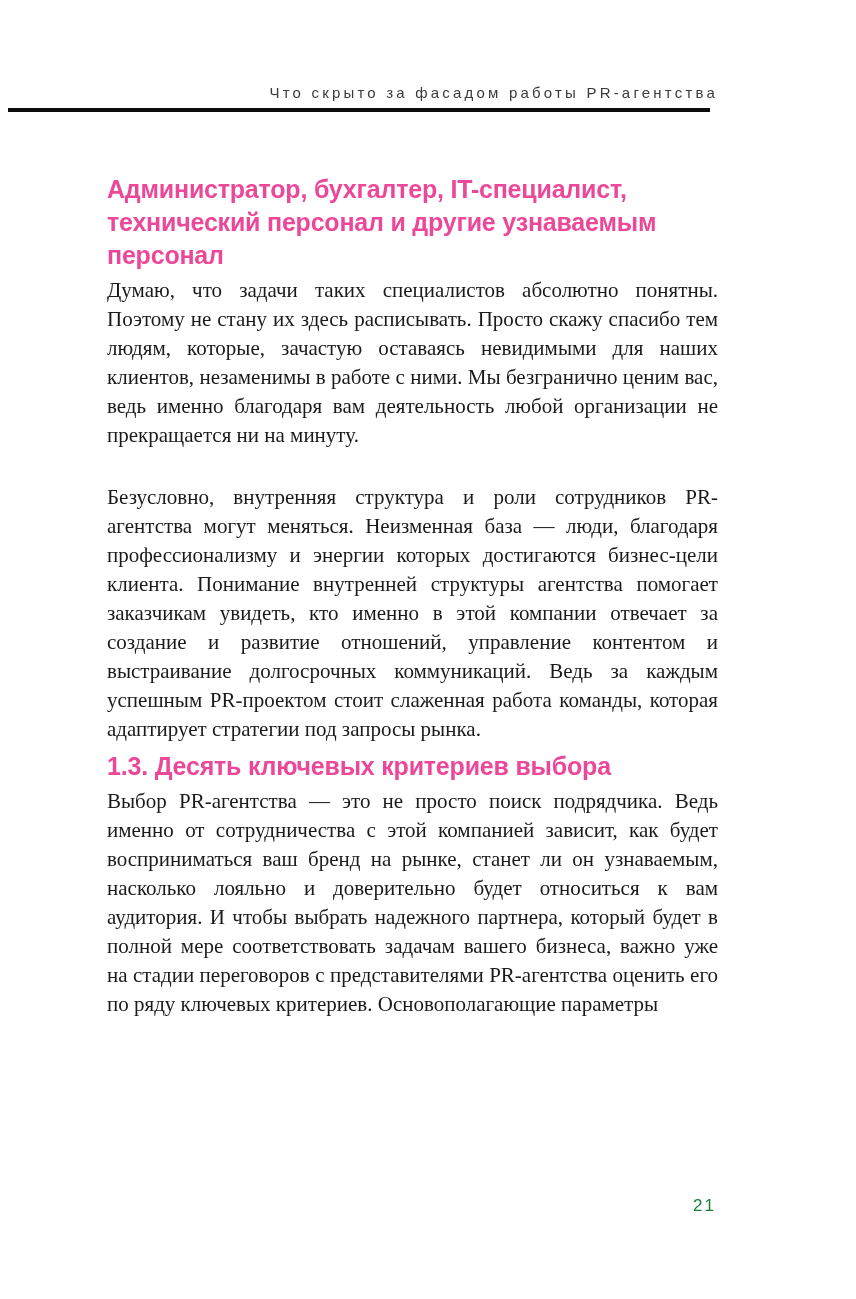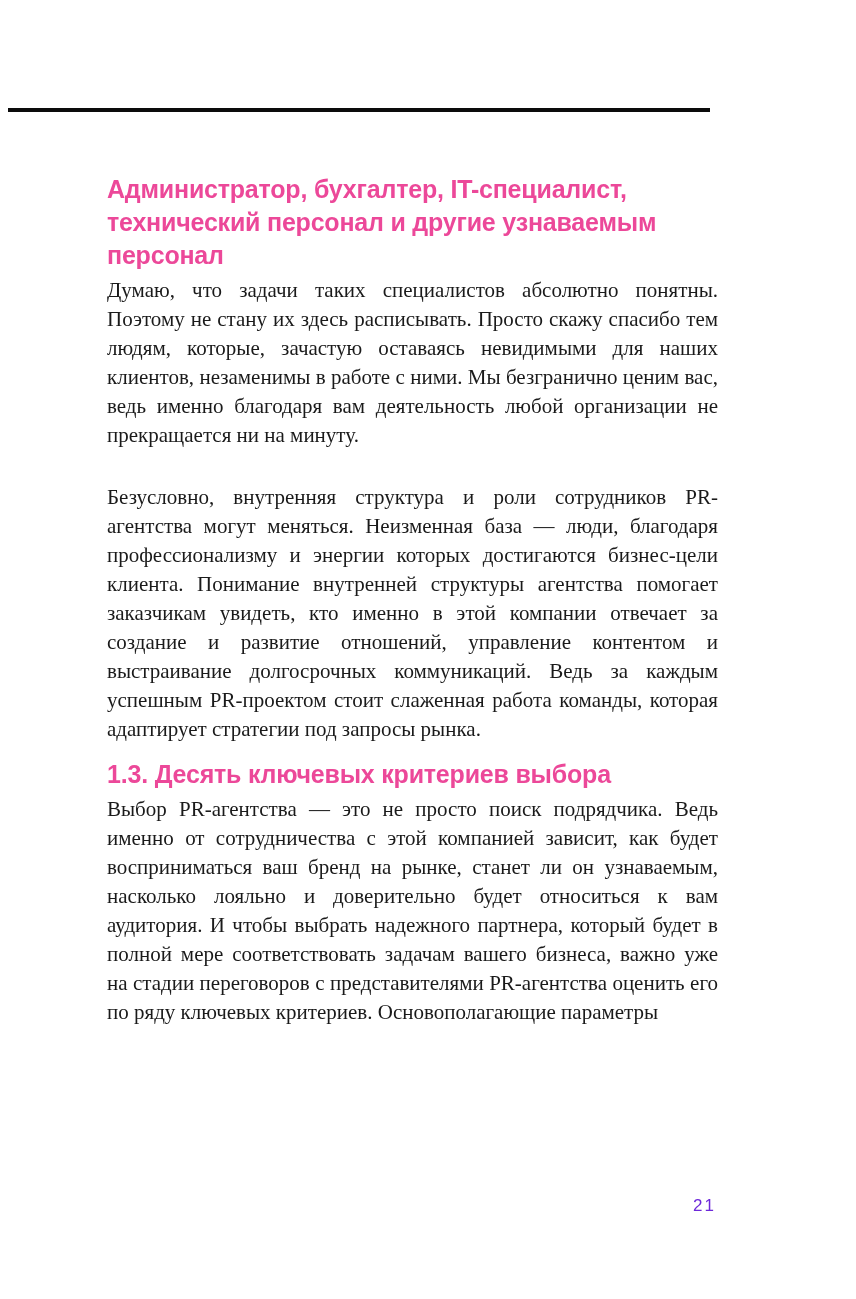--- a/index.html
+++ b/index.html
@@ -62,41 +62,42 @@
     font-weight: 700;
     font-size: 25px;
     line-height: 33px;
     letter-spacing: -0.2px;
     color: #ec4899;
     margin: 21px 0 4px 0;
     padding: 0;
     text-align: left;
   }
   .subheading.criteria {
-    margin-top: 14px;
+    margin-top: 6px;
   }
   .subheading .hline {
     display: block;
     white-space: nowrap;
   }
   .page-number {
     position: absolute;
     top: 1196px;
     right: 140px;
     font-family: "Liberation Sans", sans-serif;
     font-size: 17px;
     letter-spacing: 2px;
-    color: #6d28d9;
+    color: #15803d;
   }
 </style>
 </head>
 <body>
 
 <div class="page">
 
+  <div class="running-header">Что скрыто за фасадом работы PR-агентства</div>
 
   <div class="header-rule"></div>
 
   <div class="text-block">
 
 
     <h2 class="subheading">
       <span class="hline">Администратор, бухгалтер, IT-специалист,</span>
       <span class="hline">технический персонал и другие узнаваемым</span>
       <span class="hline">персонал</span>

